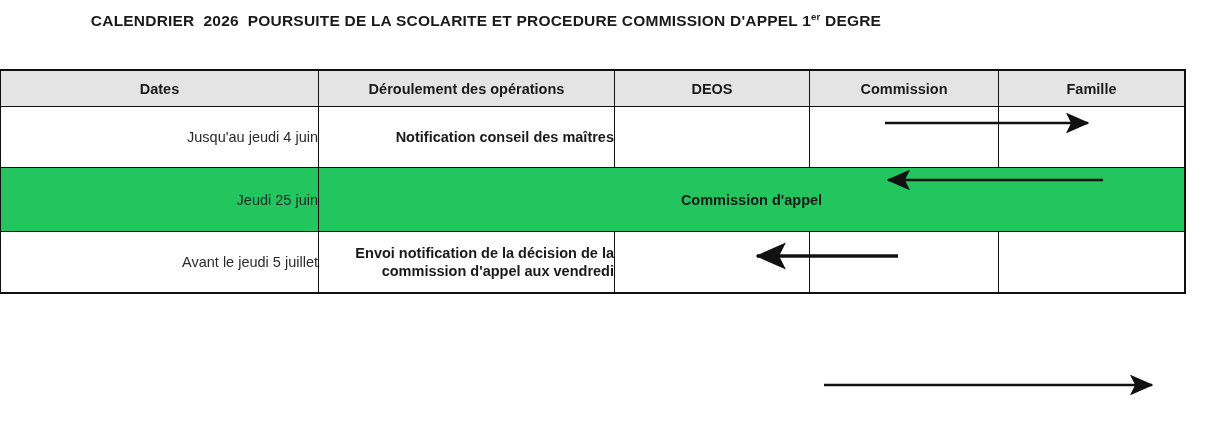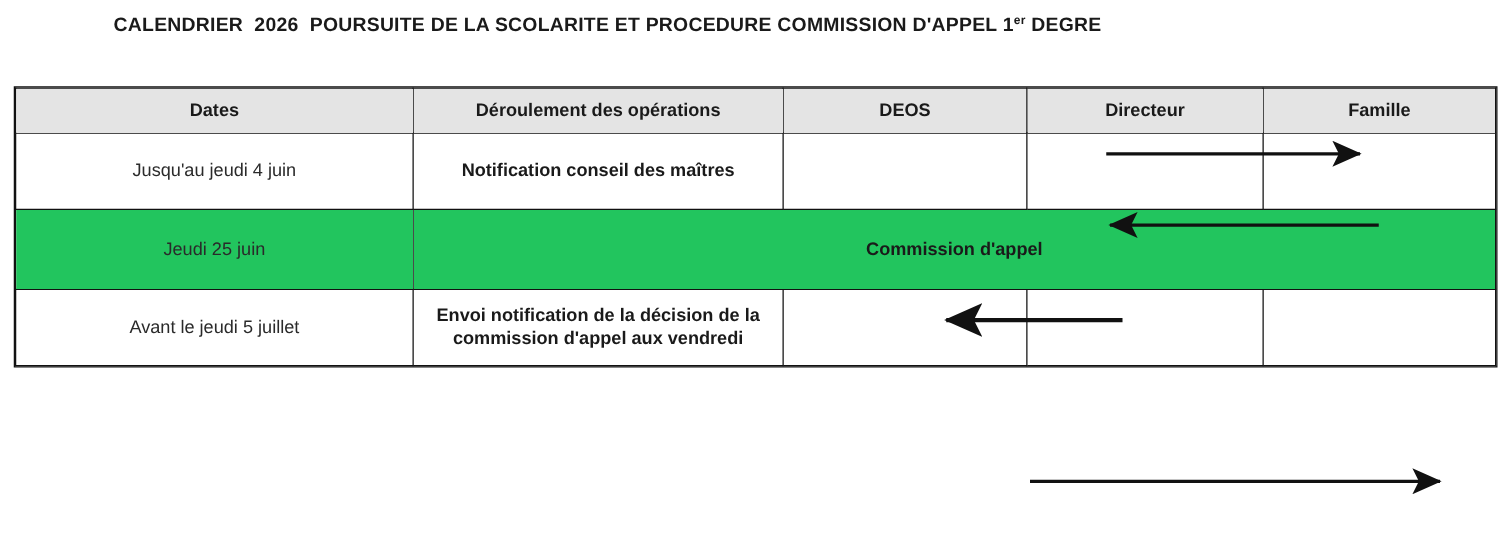--- a/index.html
+++ b/index.html
@@ -31,21 +31,21 @@
   #doc-title .sp { display: inline-block; width: 9px; }
   #doc-title sup {
     font-size: 0.62em;
     vertical-align: super;
     line-height: 0;
   }
 
   
   #calendar-table {
     position: absolute;
-    left: 12px;
+    left: 0;
     top: 70px;
     width: 1184px;
     border-collapse: collapse;
     table-layout: fixed;
     background: #ffffff;
   }
   #calendar-table td, #calendar-table th {
     border: 1.6px solid #111111;
     padding: 0;
     vertical-align: middle;
@@ -71,28 +71,28 @@
     font-size: 15px;
   }
 
   tbody tr.r1 td { height: 60px; }
   tbody tr.r2 td { height: 67px; }
   tbody tr.r3 td { height: 60px; }
   tbody tr.r4 td { height: 63px; }
   tbody tr.r5 td { height: 60px; }
 
   td.date-cell {
-    text-align: center;
+    text-align: right;
     padding-right: 3px;
     font-weight: normal;
     font-size: 15px;
     color: #2a2a2a;
   }
   td.op-cell {
-    text-align: center;
+    text-align: right;
     padding-left: 5px;
     padding-right: 4px;
     font-weight: bold;
     font-size: 15px;
     line-height: 1.25;
   }
   td.op-cell .line { display: block; }
 
   tr.shaded td { background: #22c55e; }
   td.commission-cell {
@@ -127,21 +127,21 @@
     <col class="c-operations">
     <col class="c-deos">
     <col class="c-directeur">
     <col class="c-famille">
   </colgroup>
   <thead>
     <tr>
       <th>Dates</th>
       <th>Déroulement des opérations</th>
       <th>DEOS</th>
-      <th>Directeur</th>
+      <th>Commission</th>
       <th>Famille</th>
     </tr>
   </thead>
   <tbody>
 
     <tr class="r1">
       <td class="date-cell">Jusqu'au jeudi 4 juin</td>
       <td class="op-cell">
         <span class="line">Notification conseil des maîtres</span>
       </td>

